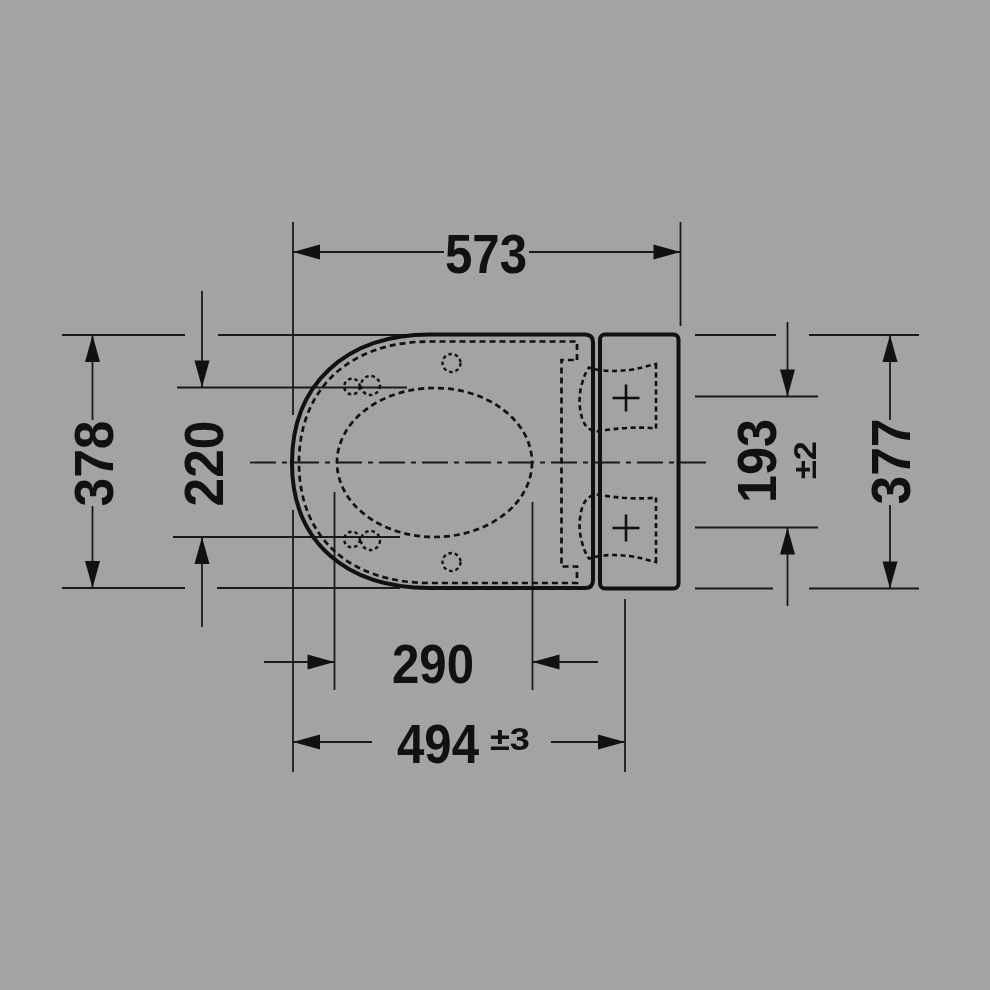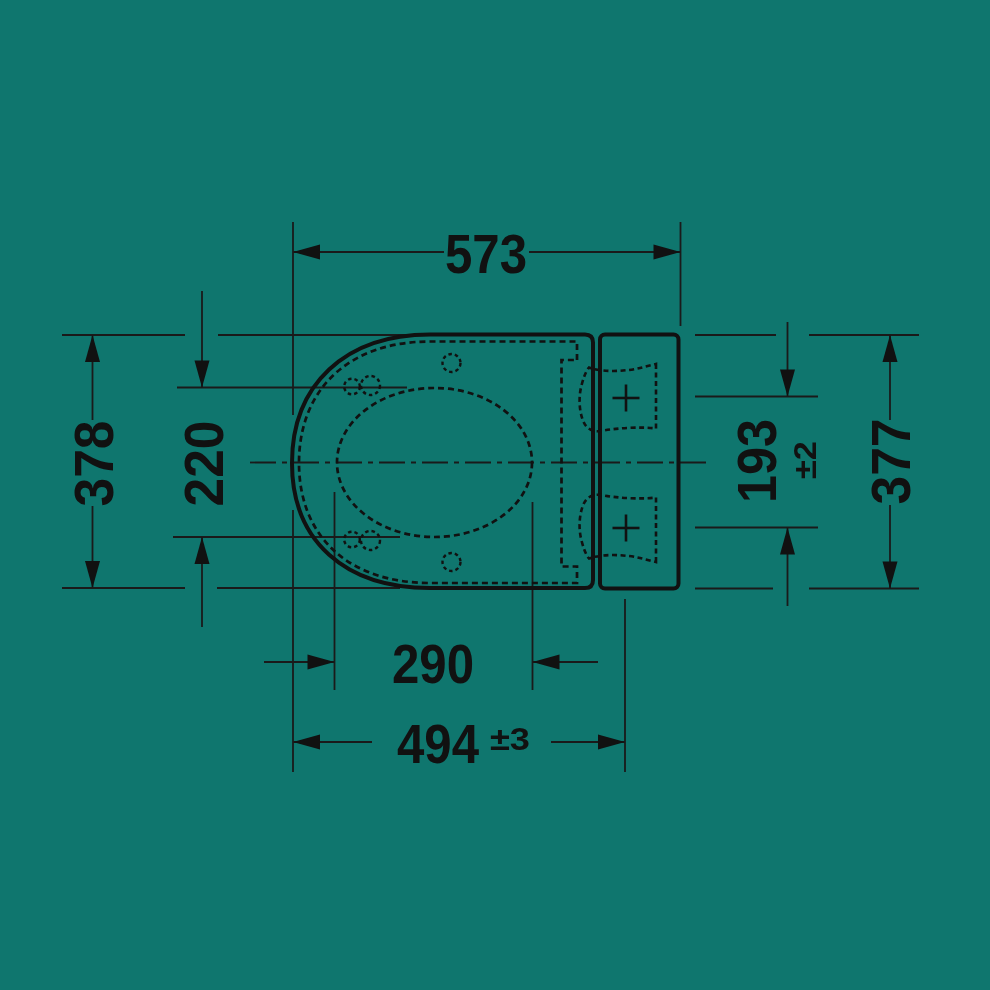--- a/index.html
+++ b/index.html
@@ -7,21 +7,21 @@
     padding: 0;
     background: #ffffff;
     width: 990px;
     height: 990px;
     font-family: "Liberation Sans", sans-serif;
   }
   .canvas {
     position: relative;
     width: 990px;
     height: 990px;
-    background: #0f766e;
+    background: #a3a3a3;
     overflow: hidden;
   }
   svg { display: block; }
   .dim-text {
     font-family: "Liberation Sans", "DejaVu Sans", sans-serif;
     font-weight: bold;
     font-size: 56px;
     fill: #111111;
   }
   .tol-text {

